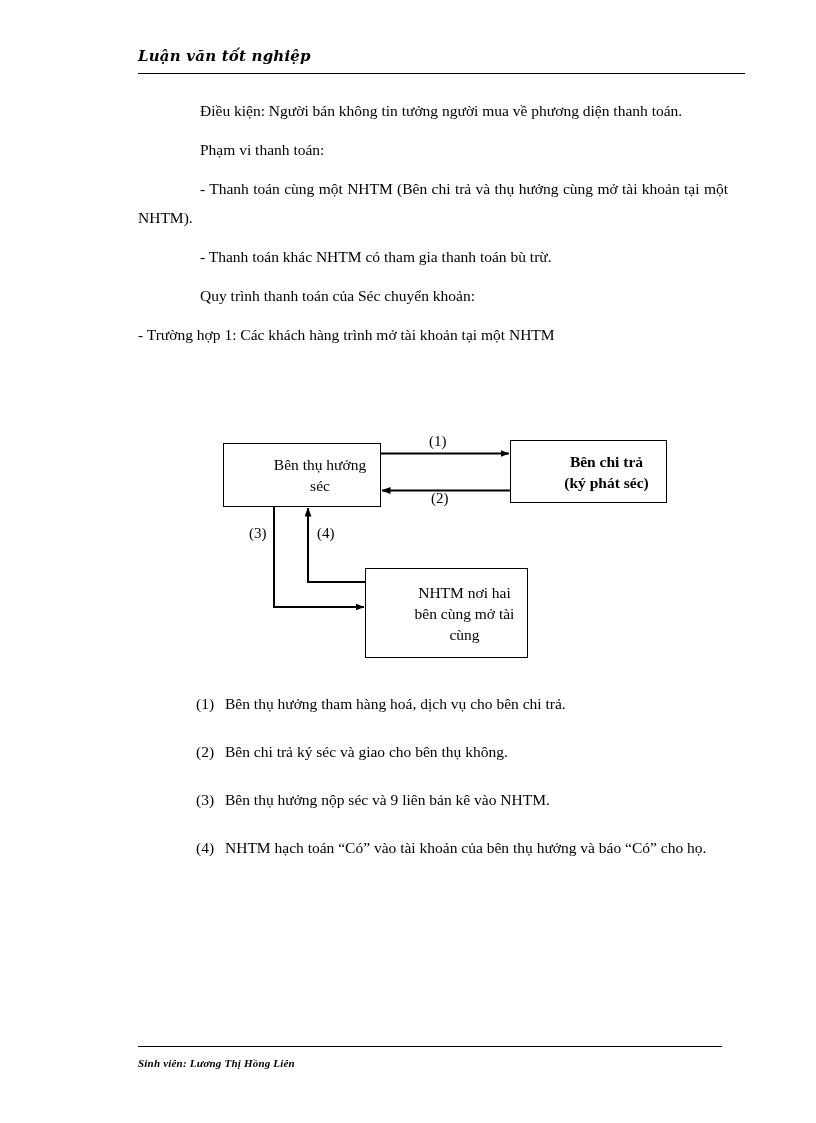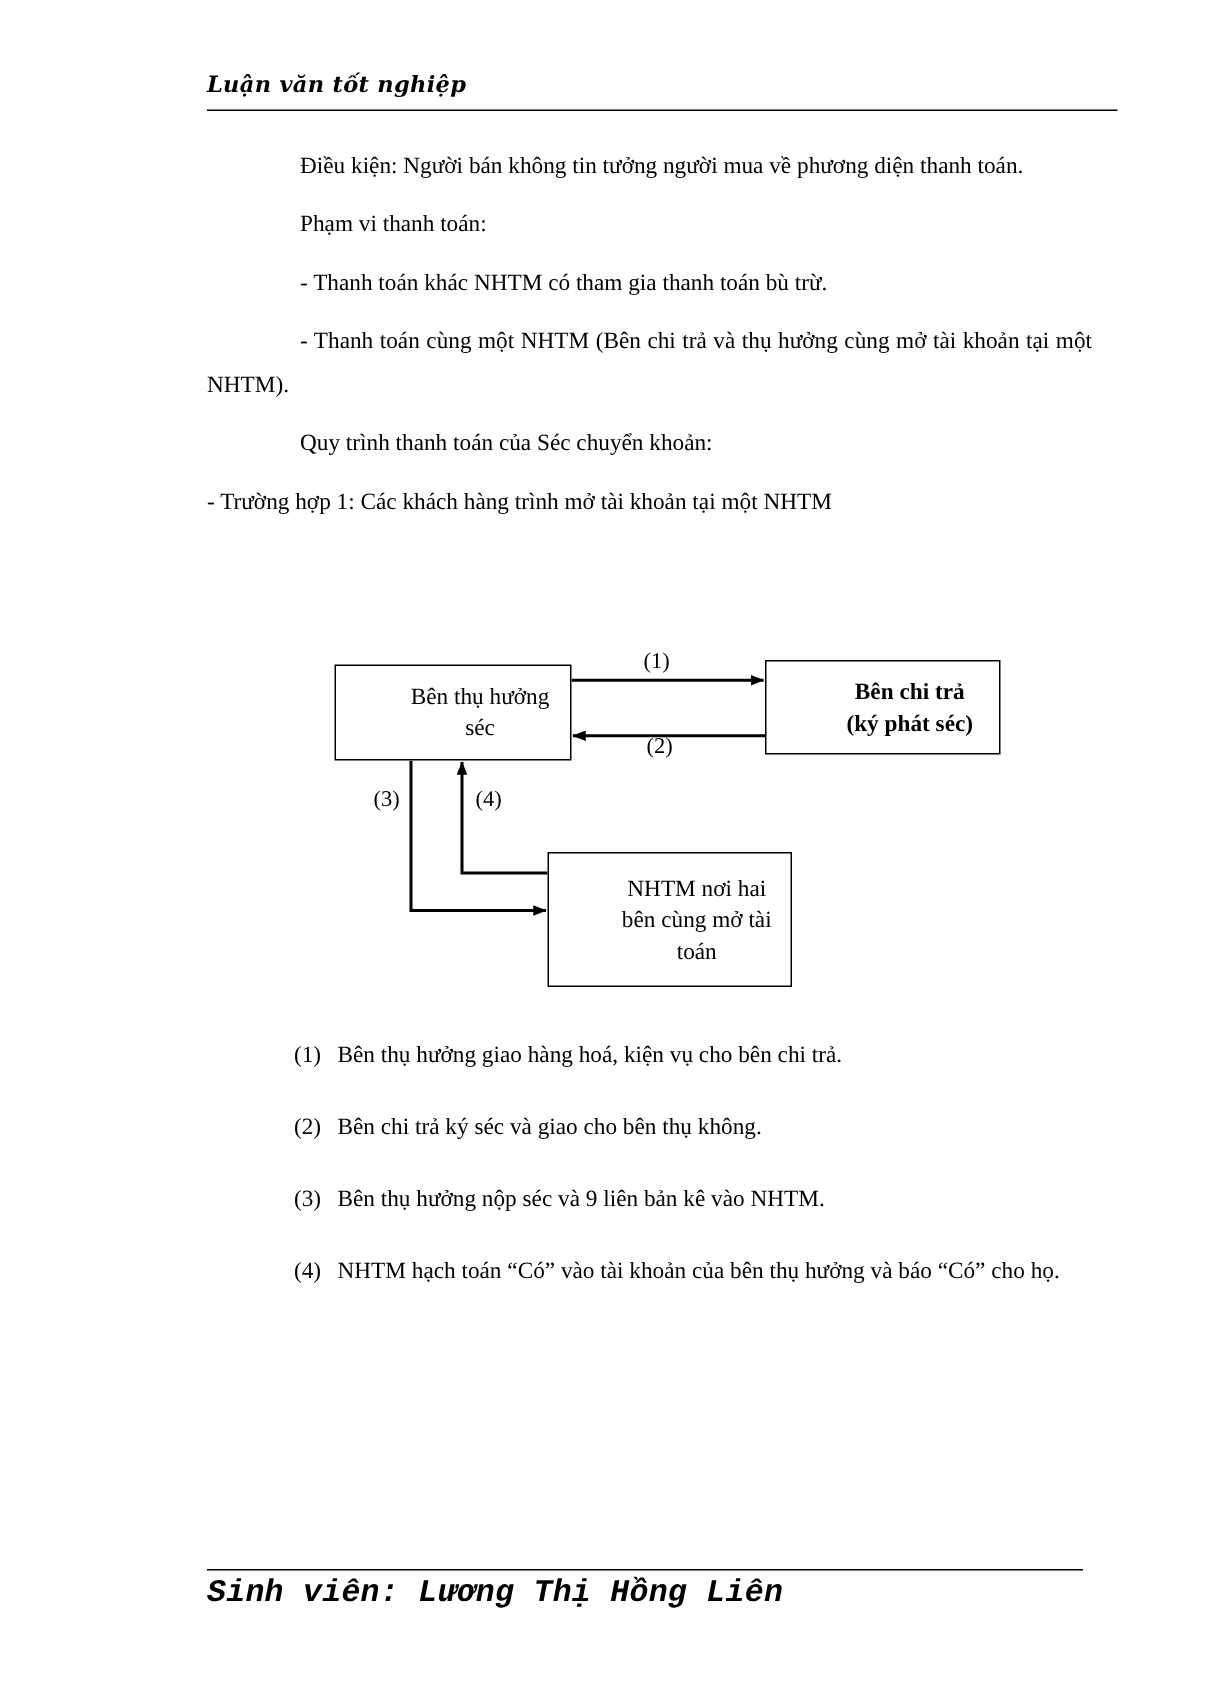--- a/index.html
+++ b/index.html
@@ -137,44 +137,44 @@
     height: 0;
     border-top: 1.6px solid #000;
   }
   .footer {
     position: absolute;
     left: 138px;
     top: 1052px;
     width: 607px;
   }
   .footer-title {
-    font-family: Liberation Mono, monospace;
+    font-family: Liberation Serif, serif;
     font-weight: bold;
     font-style: italic;
-    font-size: 21px;
+    font-size: 11px;
     letter-spacing: 0.2px;
     line-height: 22px;
     white-space: nowrap;
   }
 </style>
 </head>
 <body>
 
 <div class="page">
 
   <div class="header">
     <div class="header-title">Luận văn tốt nghiệp</div>
   </div>
   <div class="header-rule"></div>
 
   <div class="body-area">
     <p class="para tight">Điều kiện: Người bán không tin tưởng người mua về phương diện thanh toán.</p>
     <p class="para tight">Phạm vi thanh toán:</p>
+    <p class="para tight">- Thanh toán cùng một NHTM (Bên chi trả và thụ hưởng cùng mở tài khoản tại một NHTM).</p>
     <p class="para tight">- Thanh toán khác NHTM có tham gia thanh toán bù trừ.</p>
-    <p class="para tight">- Thanh toán cùng một NHTM (Bên chi trả và thụ hưởng cùng mở tài khoản tại một NHTM).</p>
     <p class="para tight">Quy trình thanh toán của Séc chuyển  khoản:</p>
     <p class="para noindent">- Trường hợp 1: Các khách hàng trình mở tài khoản tại một NHTM</p>
   </div>
 
   <svg class="diagram" width="816" height="1123" viewBox="0 0 816 1123" xmlns="http://www.w3.org/2000/svg">
     <defs>
       <marker id="arrowhead" markerWidth="9" markerHeight="7" refX="8.5" refY="3.5" orient="auto" markerUnits="userSpaceOnUse">
         <polygon points="0 0, 9 3.5, 0 7" fill="#000"></polygon>
       </marker>
     </defs>
@@ -199,33 +199,33 @@
     <span>
       <span>Bên chi trả</span><br>
       <span>(ký phát séc)</span>
     </span>
   </div>
 
   <div id="box-bank" class="dbox">
     <span>
       <span>NHTM nơi hai</span><br>
       <span>bên cùng mở tài</span><br>
-      <span>toán</span>
+      <span>cùng</span>
     </span>
   </div>
 
   <div id="label-1" class="arrow-label">(1)</div>
   <div id="label-2" class="arrow-label">(2)</div>
   <div id="label-3" class="arrow-label">(3)</div>
   <div id="label-4" class="arrow-label">(4)</div>
 
   <div class="notes">
     <p class="note">
       <span class="note-num">(1)</span>
-      <span>Bên thụ hưởng giao hàng hoá, kiện vụ cho bên chi trả.</span>
+      <span>Bên thụ hưởng tham hàng hoá, dịch vụ cho bên chi trả.</span>
     </p>
     <p class="note">
       <span class="note-num">(2)</span>
       <span>Bên chi trả ký séc và giao cho bên thụ không.</span>
     </p>
     <p class="note">
       <span class="note-num">(3)</span>
       <span>Bên thụ hưởng nộp séc và 9 liên bản kê vào NHTM.</span>
     </p>
     <p class="note">

